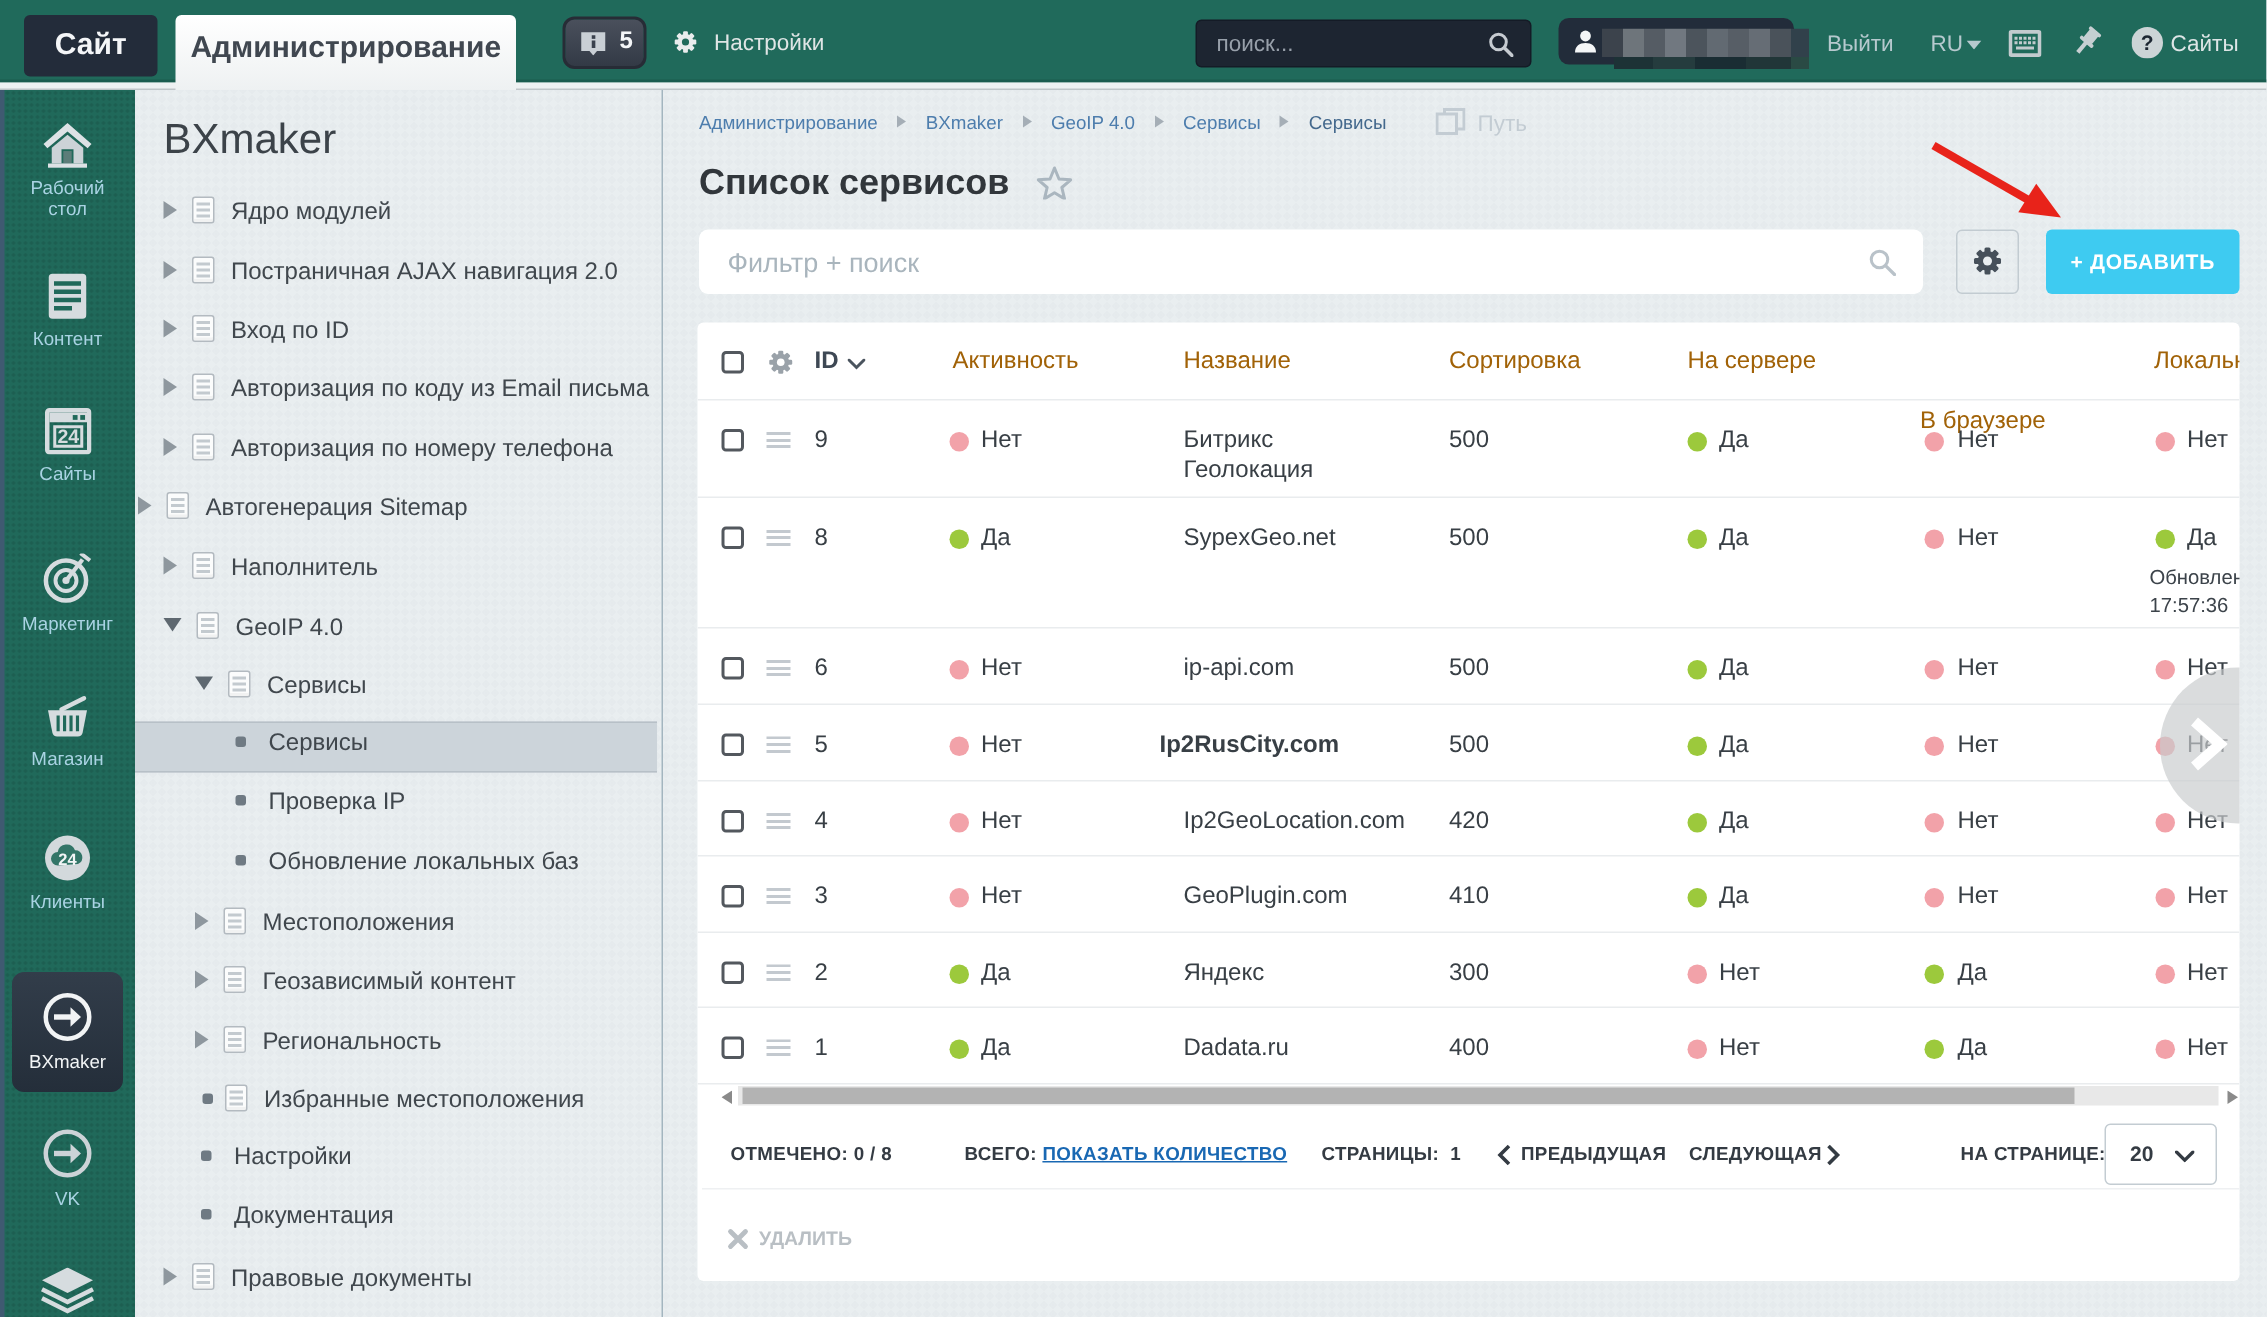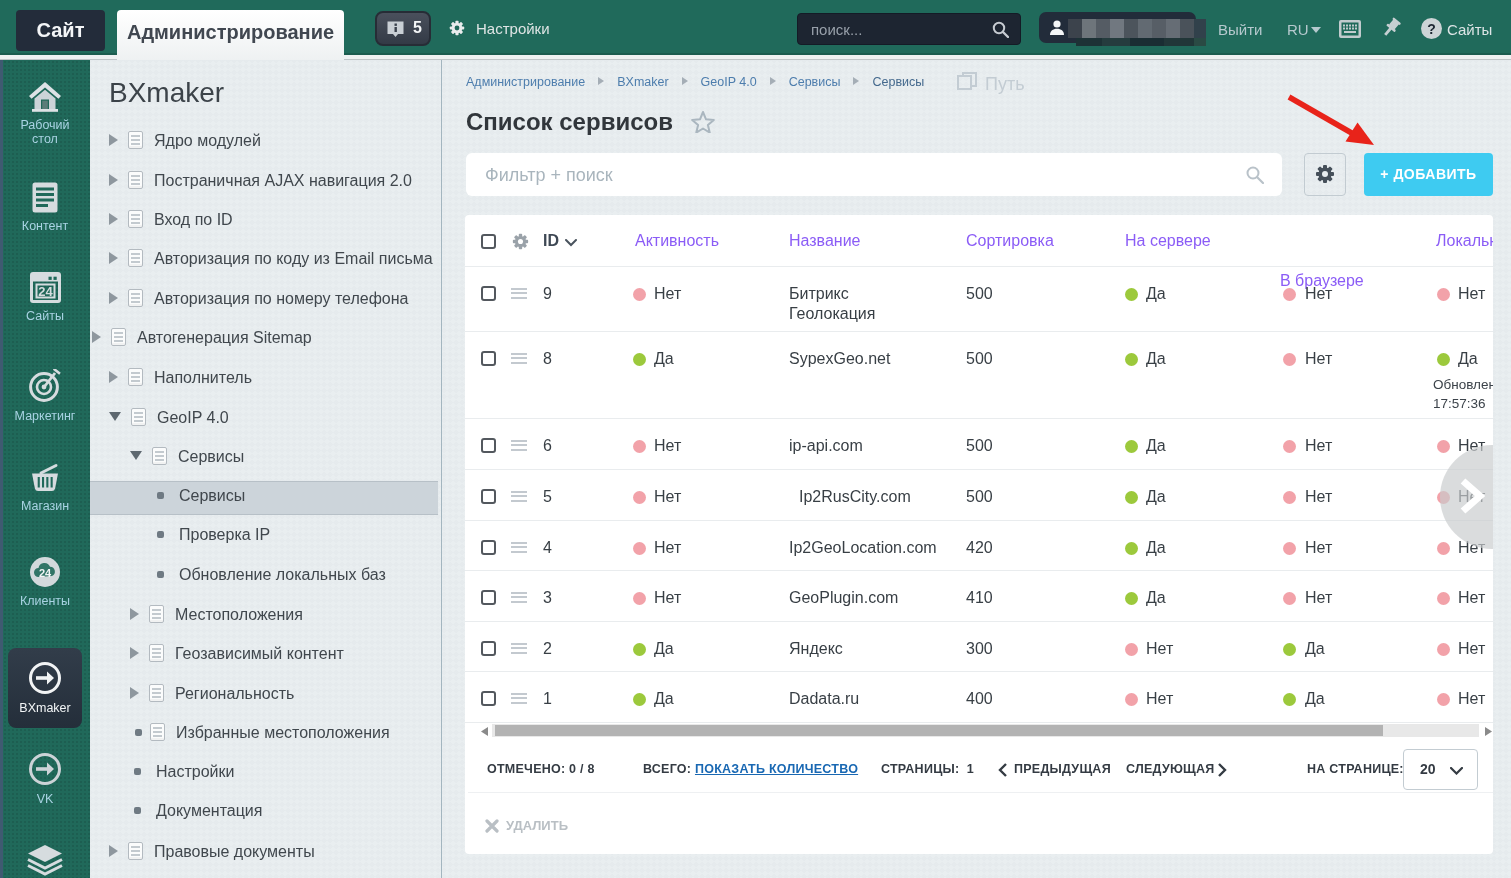--- a/index.html
+++ b/index.html
@@ -54,34 +54,34 @@
   box-shadow:inset 0 -2px 0 rgba(0,0,0,0.04); position:relative; }
 .doc:before { content:""; position:absolute; left:2px; top:3px; width:9px; height:2px; background:#c3cacf; box-shadow:0 4px 0 #c3cacf, 0 8px 0 #c3cacf; }
 .blt { display:inline-block; width:7px; height:7px; background:#6f7a83; border-radius:2px; margin-right:15px; vertical-align:2px; }
 #tree-sel { position:absolute; left:90px; top:481px; width:348px; height:34px;
   background:#ccd4da; border-top:1px solid #b7c0c7; border-bottom:1px solid #b7c0c7; }
 
 
 #crumbs { position:absolute; left:466px; top:75px; font-size:12.5px; color:#4d7dad; }
 #crumbs .sep { display:inline-block; width:0; height:0; border-left:6px solid #a5aeb6; border-top:4px solid transparent; border-bottom:4px solid transparent; margin:0 13px; vertical-align:1px; }
 #crumbs .last { color:#44698d; }
-#path { position:absolute; left:985px; top:74px; color:#c3ccd3; font-size:18px; }
+#path { position:absolute; left:985px; top:74px; color:#c3ccd3; font-size:15px; }
 #title { position:absolute; left:466px; top:108px; font-size:24px; font-weight:bold; color:#31363b; }
 #filter { position:absolute; left:466px; top:153px; width:816px; height:43px; background:#fff; border-radius:6px; }
 #filter .ph { position:absolute; left:19px; top:12px; color:#a9b5bd; font-size:18px; }
 #gearbtn { position:absolute; left:1304px; top:153px; width:42px; height:43px; border:1px solid #c2cbd1; border-radius:4px; }
 #addbtn { position:absolute; left:1364px; top:153px; width:129px; height:43px; background:#3ecbf1; border-radius:4px;
   color:#fff; font-size:14px; font-weight:bold; text-align:center; line-height:43px; letter-spacing:0.5px; }
 
 
 #card { position:absolute; left:465px; top:215px; width:1028px; height:639px;
   background:#fff; border-radius:4px; overflow:hidden; }
 .row { position:absolute; left:0; width:1028px; border-top:1px solid #e9ecee; }
 .cell { position:absolute; font-size:16px; color:#383f45; line-height:20px; }
-.hcell { position:absolute; font-size:16px; color:#8b5cf6; }
+.hcell { position:absolute; font-size:16px; color:#a16207; }
 .cb { position:absolute; left:16px; width:15px; height:15px; border:2px solid #53585e; border-radius:3px; background:#fff; }
 .burger { position:absolute; left:46px; width:16px; height:11px;
   background:repeating-linear-gradient(#c3c9cf 0 2px, transparent 2px 4.35px); }
 .dot { position:absolute; width:13px; height:13px; border-radius:50%; }
 .dg { background:#9cc93c; }
 .dr { background:#f2a2a9; }
 .sub { font-size:13.5px; color:#3c434a; line-height:19px; }
 
 
 #hscroll { position:absolute; left:27px; top:509px; width:987px; height:13px; background:#e8e8e8; }
@@ -419,21 +419,21 @@
       <div class="cell" style="left:840px;top:17px;">Нет</div>
     <div class="dot dr" style="left:972px;top:21px;"></div>
       <div class="cell" style="left:993px;top:17px;">Нет</div>
   </div>
   <div class="row" style="top:254px;height:51px;">
     <div class="cb" style="top:19px;"></div>
       <div class="burger" style="top:21px;"></div>
     <div class="cell" style="left:78px;top:17px;">5</div>
     <div class="dot dr" style="left:168px;top:21px;"></div>
       <div class="cell" style="left:189px;top:17px;">Нет</div>
-    <div class="cell" style="left:334px;top:17px;">Ip2RusCity.com</div>
+    <div class="cell" style="left:308px;top:17px;font-weight:bold;">Ip2RusCity.com</div>
     <div class="cell" style="left:501px;top:17px;">500</div>
     <div class="dot dg" style="left:660px;top:21px;"></div>
       <div class="cell" style="left:681px;top:17px;">Да</div>
     <div class="dot dr" style="left:818px;top:21px;"></div>
       <div class="cell" style="left:840px;top:17px;">Нет</div>
     <div class="dot dr" style="left:972px;top:21px;"></div>
       <div class="cell" style="left:993px;top:17px;">Нет</div>
   </div>
   <div class="row" style="top:305px;height:50px;">
     <div class="cb" style="top:19px;"></div>

